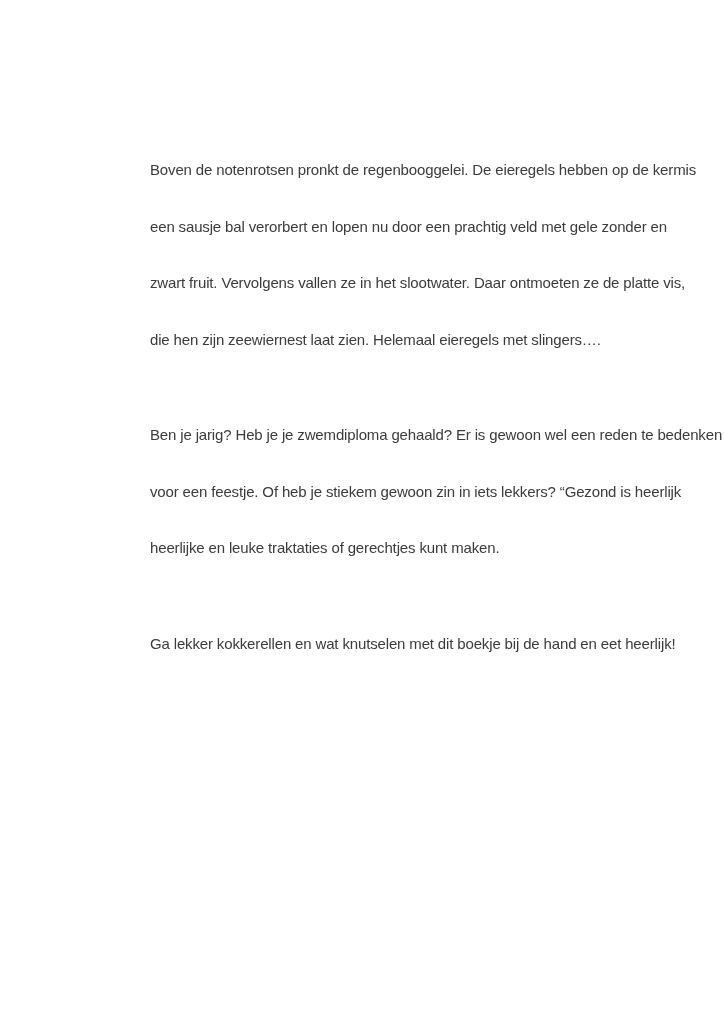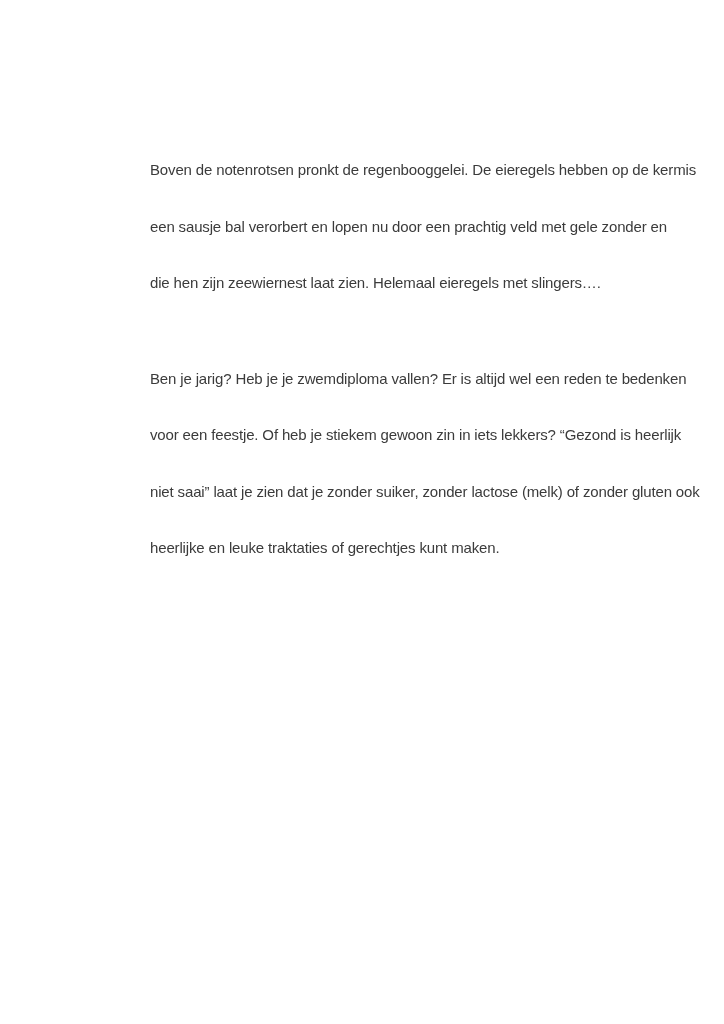--- a/index.html
+++ b/index.html
@@ -38,25 +38,28 @@
 </style>
 </head>
 <body>
 
 <div class="page">
   <div class="text-block">
 
     <div class="paragraph">
       <div class="text-line">Boven de notenrotsen pronkt de regenbooggelei. De eieregels hebben op de kermis</div>
       <div class="text-line">een sausje bal verorbert en lopen nu door een prachtig veld met gele zonder en</div>
+      <div class="text-line">zwart fruit. Vervolgens vallen ze in het slootwater. Daar ontmoeten ze de platte vis,</div>
       <div class="text-line">die hen zijn zeewiernest laat zien. Helemaal eieregels met slingers….</div>
     </div>
 
     <div class="paragraph">
-      <div class="text-line">Ben je jarig? Heb je je zwemdiploma vallen? Er is altijd wel een reden te bedenken</div>
+      <div class="text-line">Ben je jarig? Heb je je zwemdiploma gehaald? Er is gewoon wel een reden te bedenken</div>
       <div class="text-line">voor een feestje. Of heb je stiekem gewoon zin in iets lekkers? “Gezond is heerlijk</div>
-      <div class="text-line">niet saai” laat je zien dat je zonder suiker, zonder lactose (melk) of zonder gluten ook</div>
       <div class="text-line">heerlijke en leuke traktaties of gerechtjes kunt maken.</div>
     </div>
 
+    <div class="paragraph">
+      <div class="text-line">Ga lekker kokkerellen en wat knutselen met dit boekje bij de hand en eet heerlijk!</div>
+    </div>
 
   </div>
 </div>
 
 </body></html>

